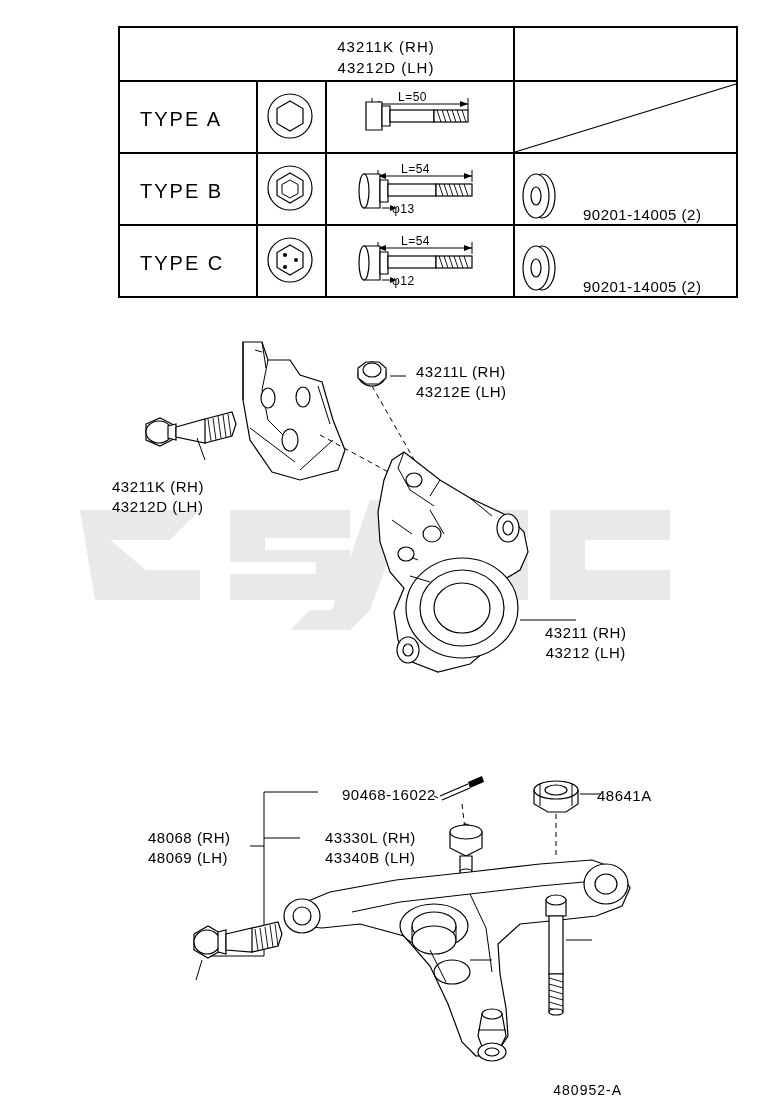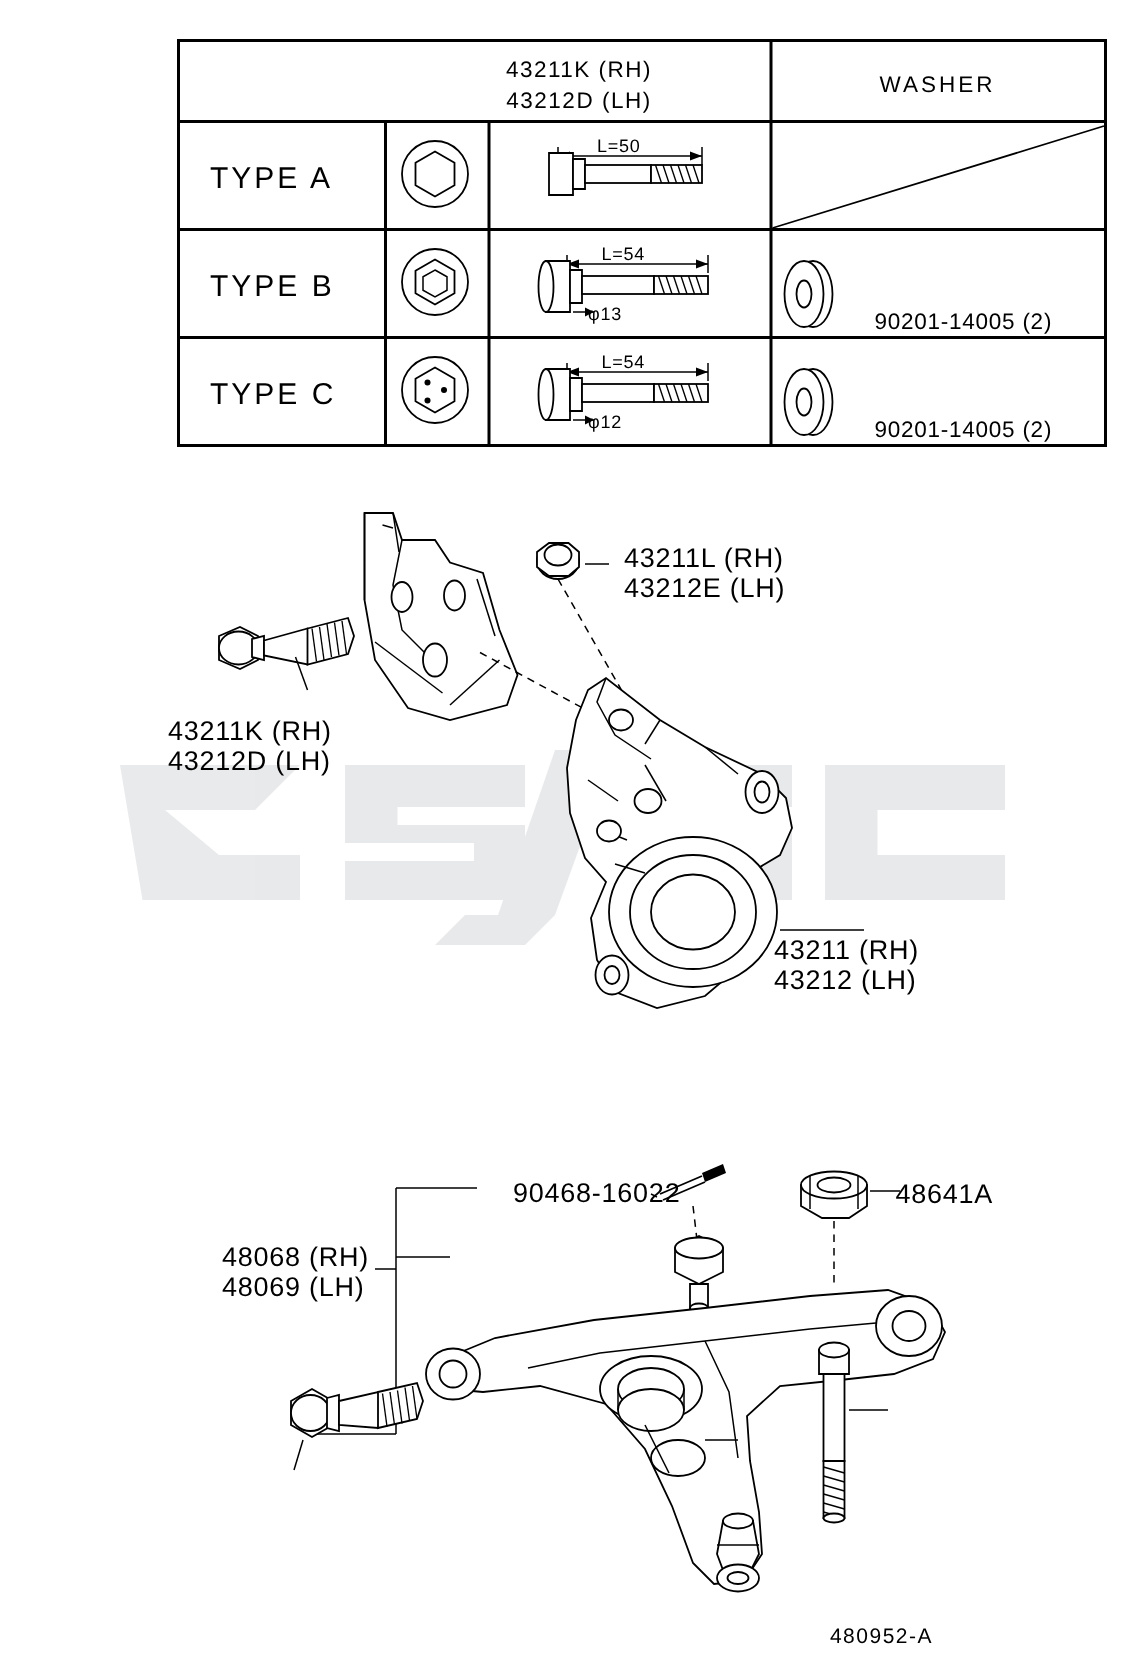--- a/index.html
+++ b/index.html
@@ -80,21 +80,21 @@
   .dim-label {
     position: absolute;
     font-size: 12px;
     letter-spacing: 0.5px;
     white-space: nowrap;
   }
 
   
   .callout {
     position: absolute;
-    font-size: 18px;
+    font-size: 15px;
     letter-spacing: 0.5px;
     line-height: 20px;
     white-space: nowrap;
   }
 
   .diagram-id {
     position: absolute;
     right: 18px;
     bottom: 14px;
     font-size: 14px;
@@ -131,21 +131,20 @@
     <div class="tbl-hline" style="top:196px;"></div>
 
     <div class="tbl-vline" style="left:136px; top:52px; height:216px;"></div>
     <div class="tbl-vline" style="left:205px; top:52px; height:216px;"></div>
     <div class="tbl-vline" style="left:393px; top:0px; height:268px;"></div>
 
     <div class="hdr-bolt">
       <div>43211K (RH)</div>
       <div>43212D (LH)</div>
     </div>
-    <div class="hdr-washer">WASHER</div>
 
     <div class="type-label" style="top:80px;">TYPE  A</div>
     <div class="type-label" style="top:152px;">TYPE  B</div>
     <div class="type-label" style="top:224px;">TYPE  C</div>
 
     <div class="washer-label" style="left:463px; top:178px;">90201-14005 (2)</div>
     <div class="washer-label" style="left:463px; top:250px;">90201-14005 (2)</div>
 
     <div class="dim-label" style="left:278px; top:62px;">L=50</div>
     <div class="dim-label" style="left:281px; top:134px;">L=54</div>
@@ -344,21 +343,21 @@
   </svg>
 
   <div class="callout" style="left:416px; top:362px;">
     <div>43211L (RH)</div>
     <div>43212E (LH)</div>
   </div>
   <div class="callout" style="left:112px; top:477px;">
     <div>43211K (RH)</div>
     <div>43212D (LH)</div>
   </div>
-  <div class="callout" style="left:516px; top:623px;">
+  <div class="callout" style="left:545px; top:623px;text-align:center;">
     <div>43211 (RH)</div>
     <div>43212 (LH)</div>
   </div>
 
   <svg style="position:absolute; left:0; top:760px;" width="760" height="330" viewBox="0 0 760 330">
 
     <path class="ln-thin" d="M264,32 L264,140"></path>
     <path class="ln-thin" d="M264,32 L318,32"></path>
     <path class="ln-thin" d="M264,78 L300,78"></path>
     <path class="ln-thin" d="M264,86 L250,86"></path>
@@ -454,16 +453,20 @@
     </g>
     <path class="ln-thin" d="M202,200 L196,220"></path>
   </svg>
 
   <div class="callout" style="left:322px; top:785px;margin-left:20px;">90468-16022</div>
   <div class="callout" style="left:597px; top:786px;">48641A</div>
   <div class="callout" style="left:148px; top:828px;">
     <div>48068 (RH)</div>
     <div>48069 (LH)</div>
   </div>
+  <div class="callout" style="left:325px; top:828px;">
+    <div>43330L (RH)</div>
+    <div>43340B (LH)</div>
+  </div>
 
   <div class="diagram-id">480952-A</div>
 
 </div>
 
 </body></html>

